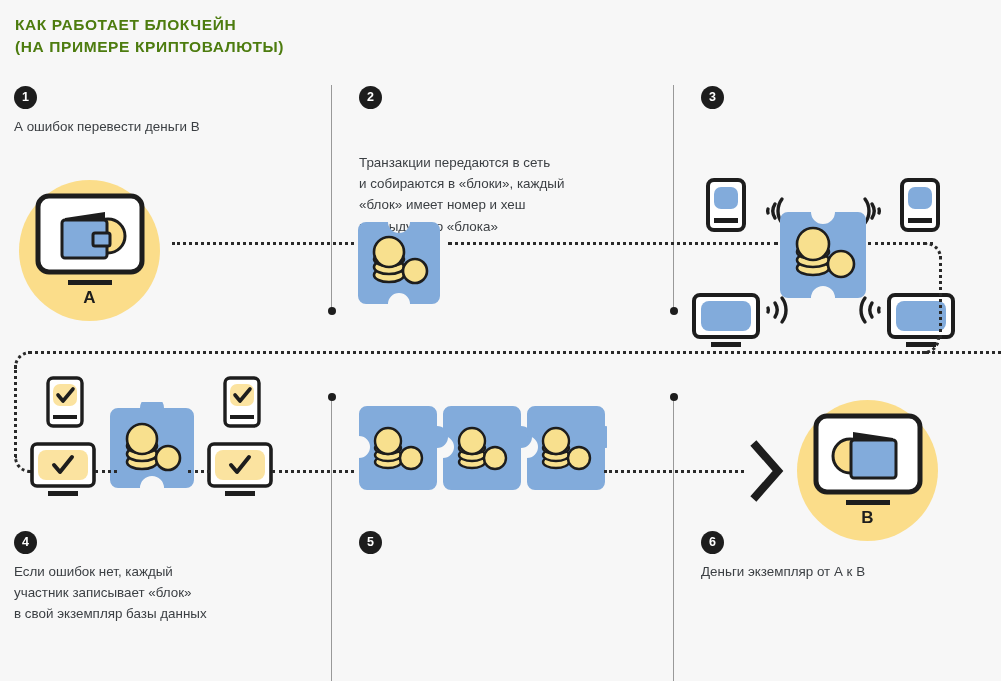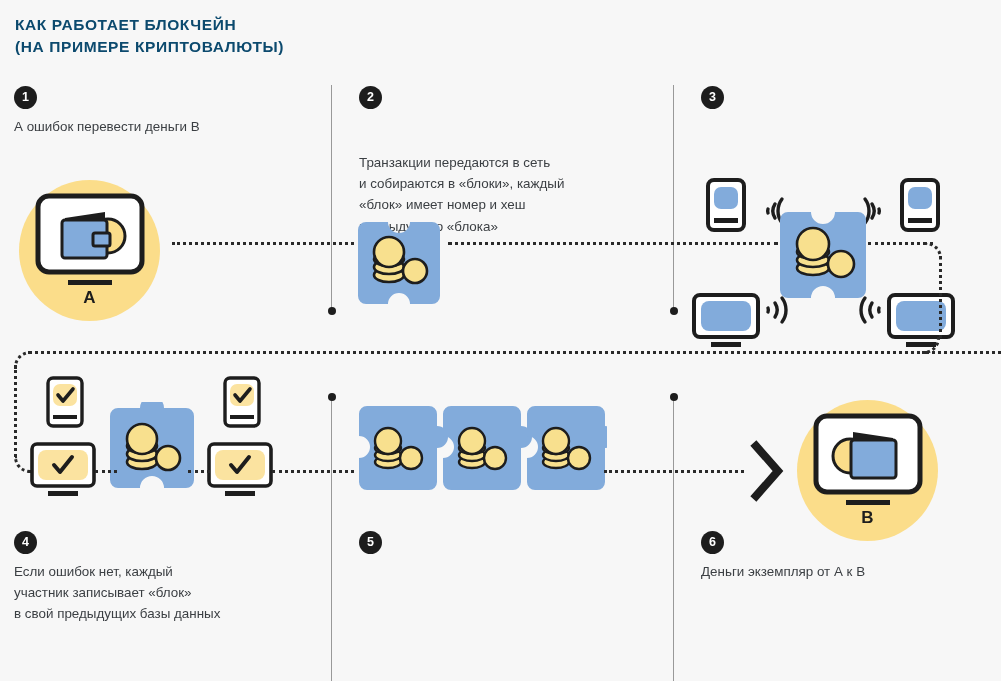--- a/index.html
+++ b/index.html
@@ -8,21 +8,21 @@
     background: #f7f7f7;
     font-family: "Liberation Sans", "DejaVu Sans", sans-serif;
     overflow: hidden;
   }
   #page { position: relative; width: 1001px; height: 681px; background: #f7f7f7; }
 
   
   .title {
     position: absolute; left: 15px; top: 14px;
     font-size: 15.5px; font-weight: bold; letter-spacing: 0.6px;
-    color: #0c4a6e; line-height: 1.42; text-transform: uppercase;
+    color: #4d7c0f; line-height: 1.42; text-transform: uppercase;
     white-space: pre-line;
   }
 
   
   .num {
     position: absolute;
     width: 23px; height: 23px; border-radius: 50%;
     background: #1d1d1d; color: #fff;
     font-size: 12.5px; font-weight: bold;
     display: flex; align-items: center; justify-content: center;
@@ -244,21 +244,21 @@
     </g>
   </svg>
 
   <div class="dash-h" style="left:95px; top:470px; width:22px;"></div>
   <div class="dash-h" style="left:188px; top:470px; width:22px;"></div>
   <div class="dash-h" style="left:272px; top:470px; width:82px;"></div>
 
   <div class="num" style="left:14px; top:531px;">4</div>
   <div class="caption" style="left:14px; top:561px; width:305px;">Если ошибок нет, каждый
 участник записывает «блок»
-в свой предыдущих базы данных</div>
+в свой экземпляр базы данных</div>
 
   <svg class="art" style="left:355px; top:400px;" width="252" height="96" viewBox="0 0 252 96">
 
     <g>
       <path d="M12 6 H74 a8 8 0 0 1 8 8 V26 a11 11 0 0 1 0 22 V82 a8 8 0 0 1 -8 8 H12
                a8 8 0 0 1 -8 -8 V58 a11 11 0 0 0 0 -22 V14 a8 8 0 0 1 8 -8 Z" fill="#82abdb"></path>
       <ellipse cx="33" cy="62" rx="13" ry="6" fill="#f8e08e" stroke="#1d1d1d" stroke-width="2.4"></ellipse>
       <ellipse cx="33" cy="55" rx="13" ry="6" fill="#f8e08e" stroke="#1d1d1d" stroke-width="2.4"></ellipse>
       <ellipse cx="33" cy="48" rx="13" ry="6" fill="#f8e08e" stroke="#1d1d1d" stroke-width="2.4"></ellipse>
       <circle cx="33" cy="41" r="13" fill="#f8e08e" stroke="#1d1d1d" stroke-width="2.4"></circle>

